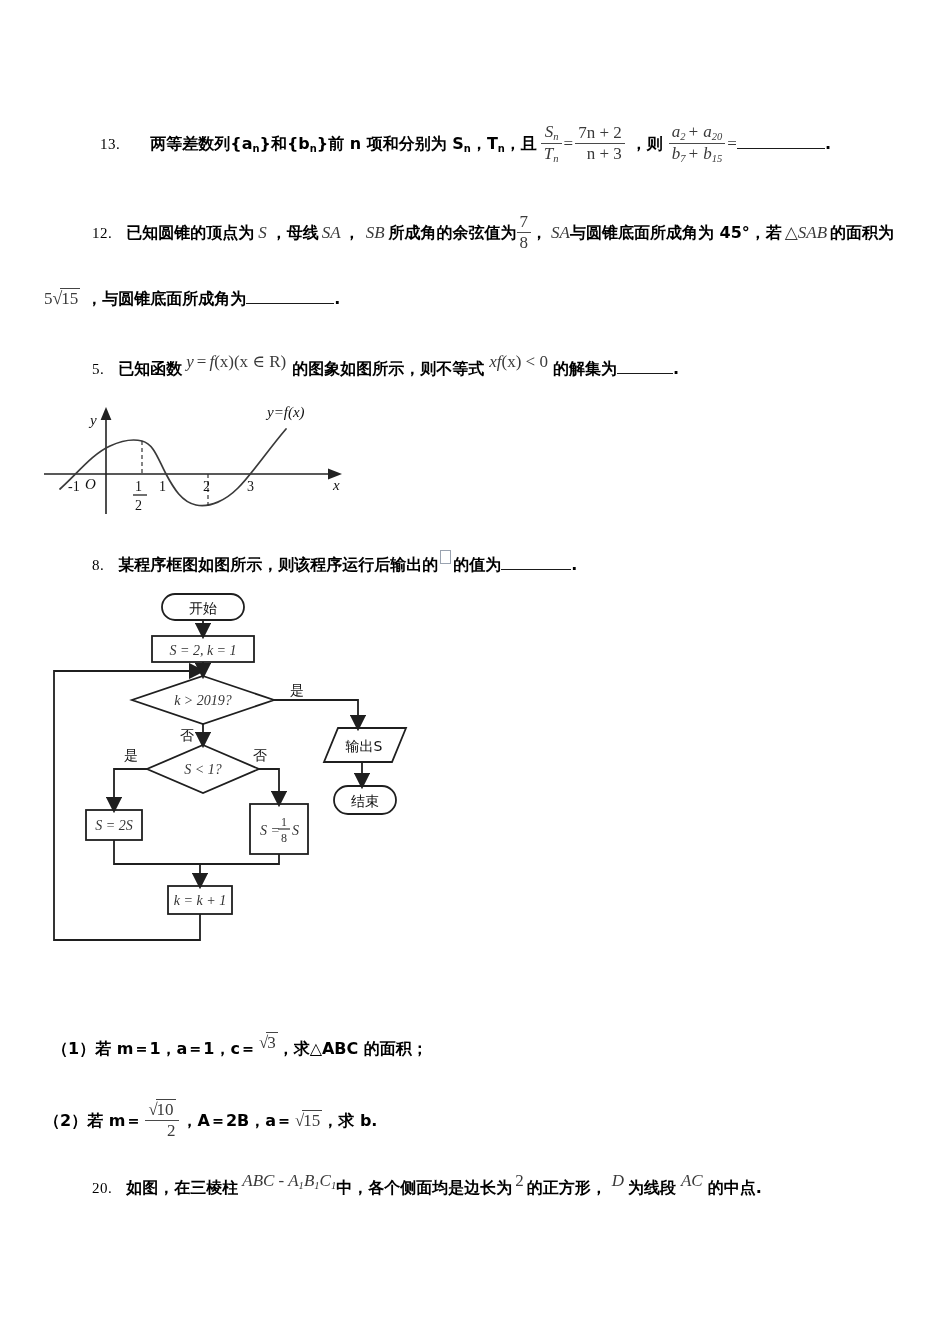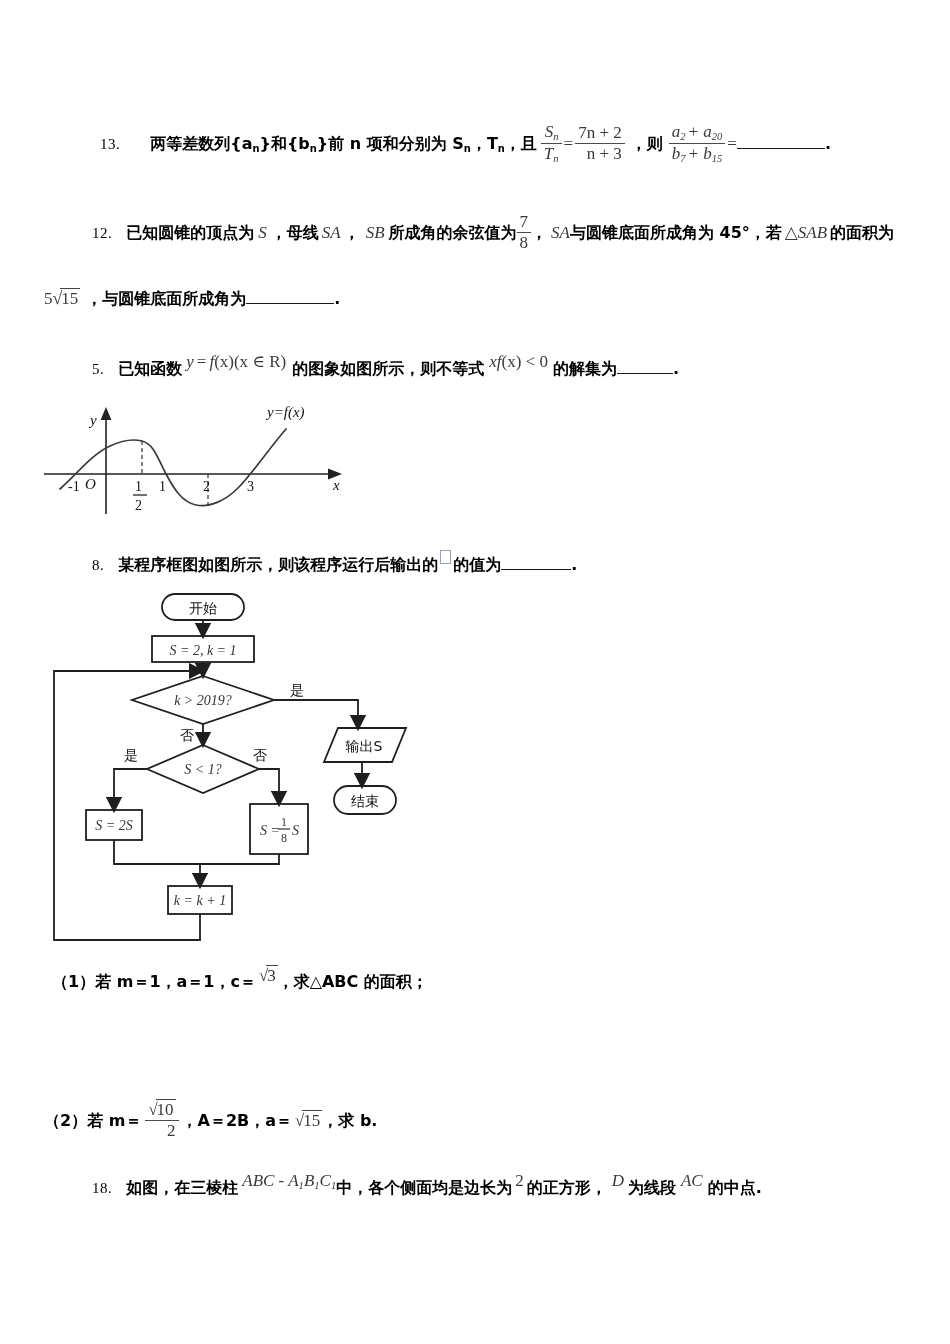--- a/index.html
+++ b/index.html
@@ -252,27 +252,27 @@
       </g>
       <text x="160" y="317" text-anchor="middle" font-size="14" font-style="italic" fill="#333"><tspan id="fl-inc">k = k + 1</tspan></text>
     </svg>
   </div>
 
   <div class="abs" style="left:44px; top:962px;">
     <span class="cn" style="font-size:16.5px;"></span>
   </div>
 
 
-  <div class="abs" style="left:52px; top:972px;">
+  <div class="abs" style="left:52px; top:1039px;">
     <span class="cn">（1）若 m＝1，a＝1，c＝</span><span style="display:inline-block;width:3px"></span><span class="rad" style="font-size:16px;color:#3a3a3a;position:relative;top:-6px;"><span class="sign">√</span><span class="body mn">3</span></span><span class="cn">，求△ABC 的面积；</span>
   </div>
 
   <div class="abs" style="left:44px; top:1102px;">
     <span class="cn">（2）若 m＝</span><span style="display:inline-block;width:4px"></span><span class="frac" style="font-size:16px;"><span class="num"><span class="rad" style="color:#3a3a3a;"><span class="sign">√</span><span class="body mn">10</span></span></span><span class="den mn">2</span></span><span style="display:inline-block;width:3px"></span><span class="cn">，A＝2B，a＝</span><span style="display:inline-block;width:3px"></span><span class="rad" style="font-size:16px;color:#3a3a3a;"><span class="sign">√</span><span class="body mn">15</span></span><span class="cn">，求 b.</span>
   </div>
 
   <div class="abs" style="left:44px; top:1178px;">
-    <span class="qnum">18.</span>
+    <span class="qnum">20.</span>
     <span style="display:inline-block;width:6px"></span>
     <span class="cn">如图，在三棱柱</span><span style="display:inline-block;width:4px"></span><span class="mi" style="position:relative;top:-7px;">ABC - A</span><span class="mi" style="position:relative;top:-7px;"><sub class="sm">1</sub></span><span class="mi" style="position:relative;top:-7px;">B</span><span class="mi" style="position:relative;top:-7px;"><sub class="sm">1</sub></span><span class="mi" style="position:relative;top:-7px;">C</span><span class="mi" style="position:relative;top:-7px;"><sub class="sm">1</sub></span><span class="cn">中，各个侧面均是边长为</span><span style="display:inline-block;width:3px"></span><span class="mn" style="position:relative;top:-7px;">2</span><span style="display:inline-block;width:3px"></span><span class="cn">的正方形，</span><span style="display:inline-block;width:5px"></span><span class="mi" style="position:relative;top:-7px;">D</span><span style="display:inline-block;width:4px"></span><span class="cn">为线段</span><span style="display:inline-block;width:5px"></span><span class="mi" style="position:relative;top:-7px;">AC</span><span style="display:inline-block;width:5px"></span><span class="cn">的中点.</span>
   </div>
 
 </div>
 
 </body></html>

